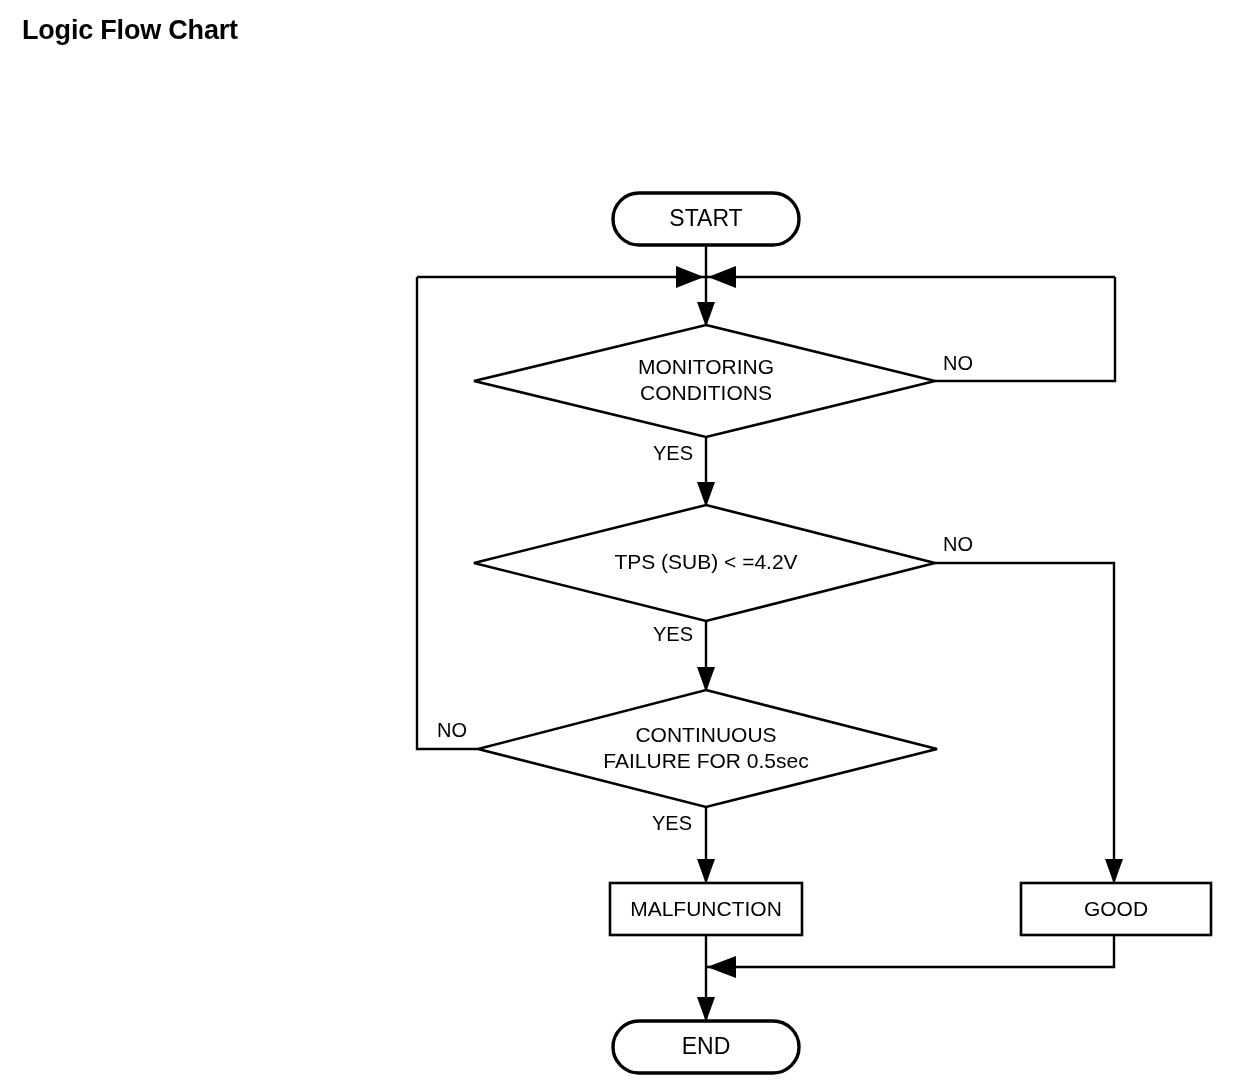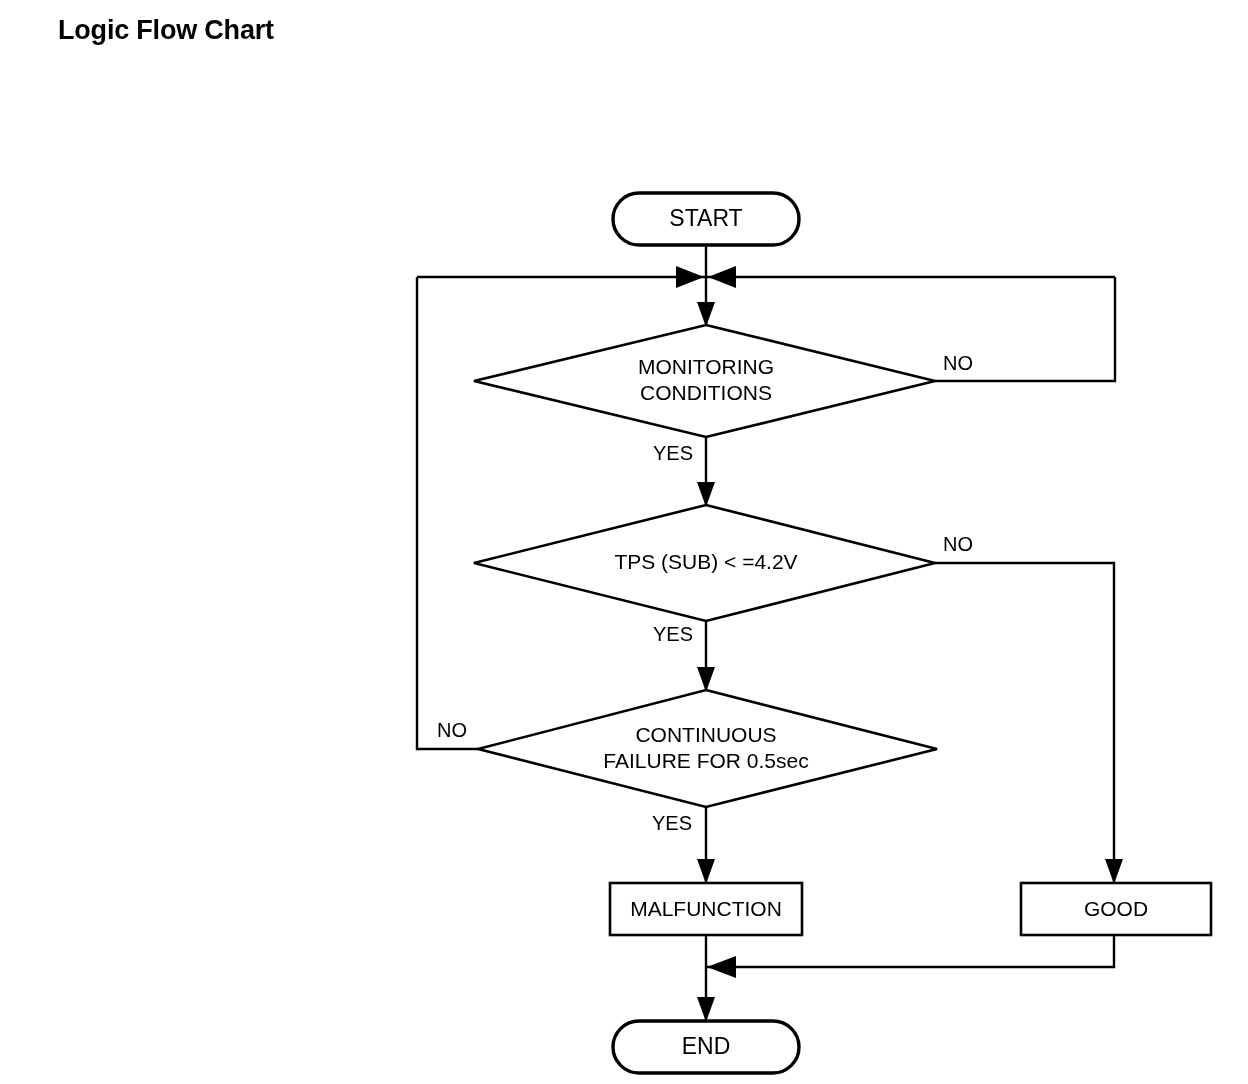--- a/index.html
+++ b/index.html
@@ -17,21 +17,20 @@
     overflow: hidden;
   }
   #page-title {
     position: absolute;
     left: 22px;
     top: 15px;
     font-size: 27px;
     font-weight: bold;
     letter-spacing: -0.2px;
     white-space: nowrap;
-    margin-left: 36px;
   }
   #flow-canvas {
     position: absolute;
     left: 0;
     top: 0;
     width: 1248px;
     height: 1084px;
   }
   .shape-outline {
     fill: #ffffff;

